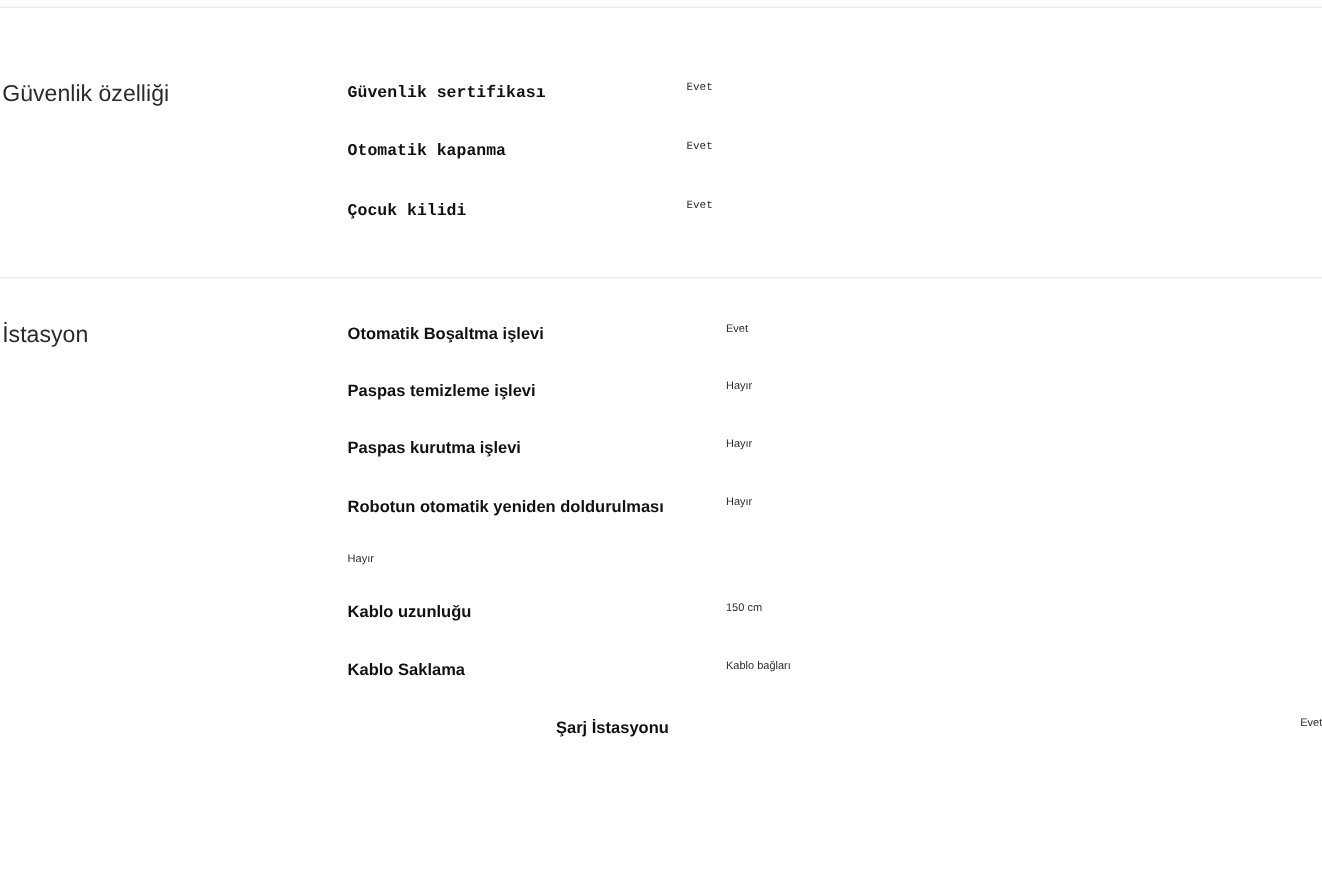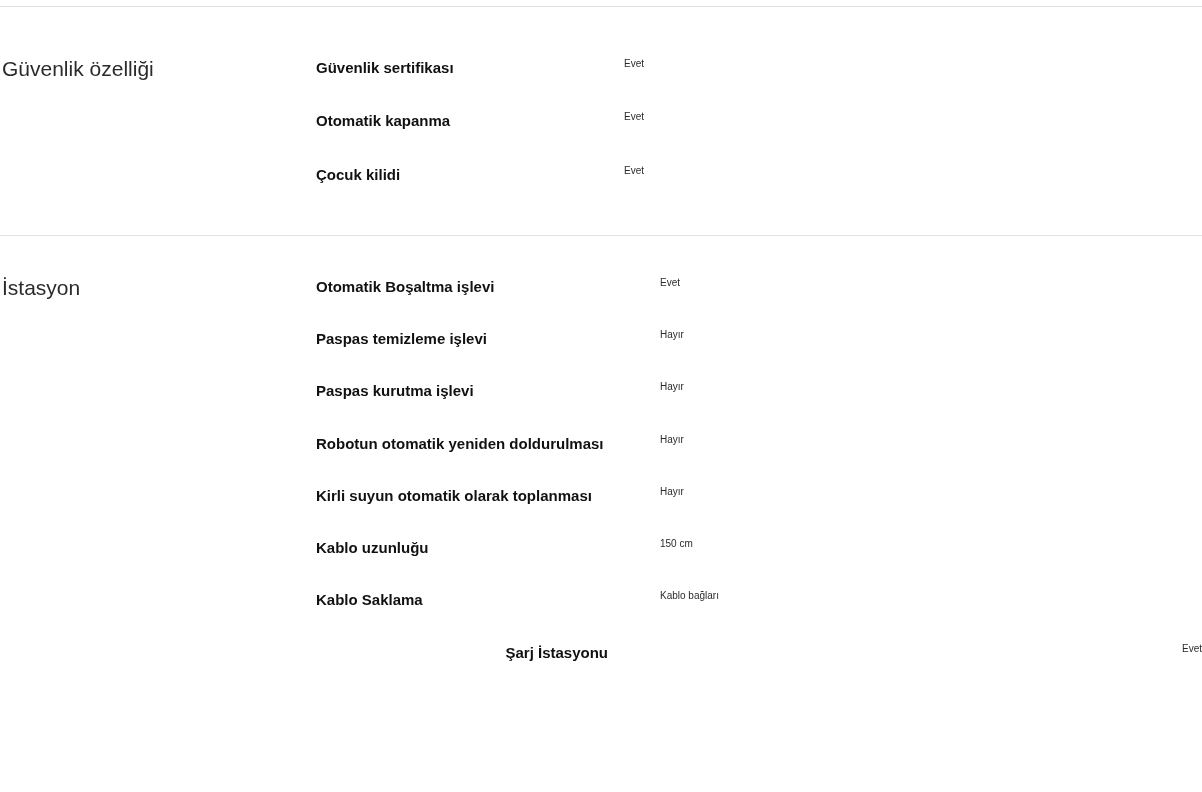--- a/index.html
+++ b/index.html
@@ -71,24 +71,24 @@
     line-height: 1.55;
     box-sizing: border-box;
   }
   .divider {
     width: 1202px;
     height: 1px;
     background: #e3e3e3;
   }
   
   #section-safety {
-    padding-top: 56px;
+    padding-top: 73px;
     justify-content: center;
   }
-  #section-safety .spec-row { margin-bottom: 30px; }
+  #section-safety .spec-row { margin-bottom: 30px; font-family: Liberation Mono, monospace; }
   #section-safety .spec-row:last-child { margin-bottom: 0; }
 
   #divider-1 { margin-top: 49px; }
 
   
   #section-station {
     padding-top: 39px;
   }
   #section-station .spec-row { margin-bottom: 29px; gap: 36px; }
   #section-station .spec-row:last-child { margin-bottom: 0; text-align: right; }
@@ -142,21 +142,20 @@
         <div class="spec-label">Paspas kurutma işlevi</div>
         <div class="spec-value">Hayır</div>
       </div>
 
       <div class="spec-row">
         <div class="spec-label">Robotun otomatik yeniden doldurulması</div>
         <div class="spec-value">Hayır</div>
       </div>
 
       <div class="spec-row">
-        <div class="spec-label">Kirli suyun otomatik olarak toplanması</div>
         <div class="spec-value">Hayır</div>
       </div>
 
       <div class="spec-row">
         <div class="spec-label">Kablo uzunluğu</div>
         <div class="spec-value">150 cm</div>
       </div>
 
       <div class="spec-row">
         <div class="spec-label">Kablo Saklama</div>

